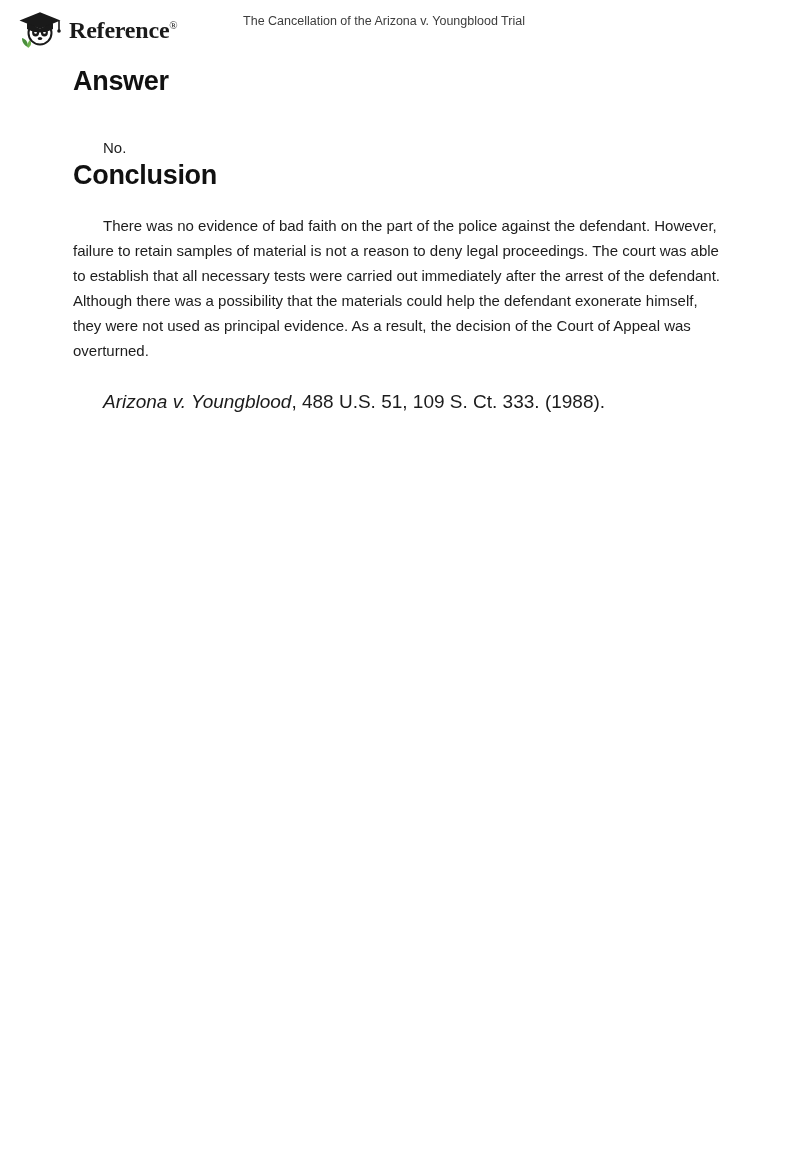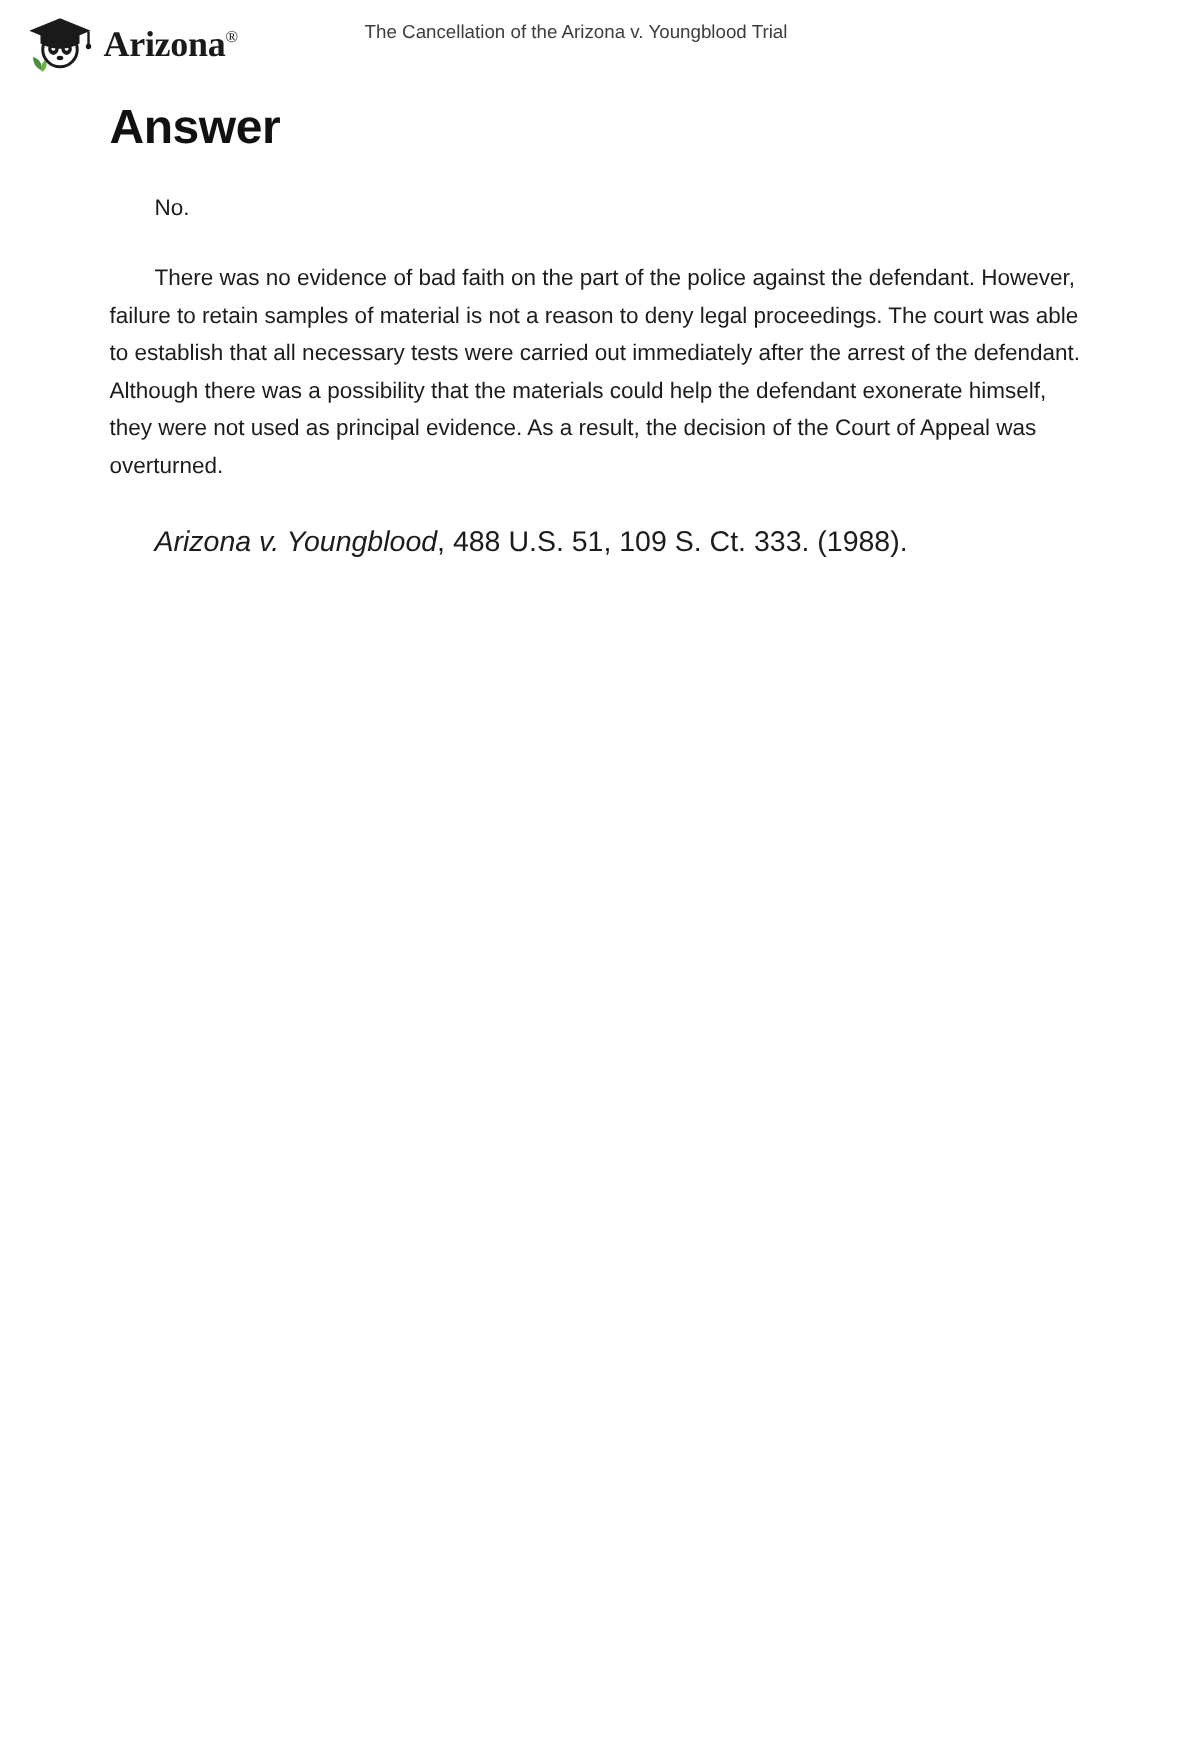--- a/index.html
+++ b/index.html
@@ -78,42 +78,42 @@
   
   .content {
     position: absolute;
     left: 73px;
     top: 66px;
     width: 655px;
   }
 
   h1.section {
     font-family: "Liberation Sans", sans-serif;
-    font-size: 32px;
+    font-size: 27px;
     font-weight: bold;
     color: #111111;
     margin: 0 0 0 0;
     letter-spacing: -0.3px;
   }
 
   .sec-answer { margin-top: 8px; }
   .sec-conclusion { margin-top: 42px; }
   .sec-reference { margin-top: 32px; }
 
   p.para {
     font-size: 15px;
     line-height: 25px;
     color: #1c1c1c;
     margin: 22px 0 0 0;
     text-indent: 30px;
     text-align: left;
   }
 
   p.short {
-    margin-top: 23px;
+    margin-top: 38px;
   }
 
   p.reference {
     font-size: 19px;
     line-height: 25px;
     color: #1c1c1c;
     margin: 26px 0 0 0;
     padding-left: 30px;
   }
   p.reference .case { font-style: italic; }
@@ -150,31 +150,32 @@
           <circle cx="17.6" cy="22.5" r="1.3" fill="#ffffff"></circle>
           <circle cx="26.4" cy="22.5" r="1.3" fill="#ffffff"></circle>
           <ellipse cx="22" cy="28.6" rx="2.2" ry="1.5" fill="#1a1a1a"></ellipse>
 
           <path d="M1.5 10.5 L22 2.2 L42.5 10.5 L22 18.8 Z" fill="#1a1a1a"></path>
           <path d="M9 13 L9 19 C9 19, 15 22.5, 22 22.5 C29 22.5, 35 19, 35 19 L35 13 L22 18.4 Z" fill="#1a1a1a"></path>
           <path d="M41 11 L41 20" stroke="#1a1a1a" stroke-width="1.6" fill="none"></path>
           <circle cx="41" cy="21" r="1.8" fill="#1a1a1a"></circle>
         </svg>
       </span>
-      <span class="brand-name"><span>Arizona</span><span class="reg">®</span></span>
+      <span class="brand-name"><span>Reference</span><span class="reg">®</span></span>
     </div>
 
     <div class="doc-title">The Cancellation of the Arizona v. Youngblood Trial</div>
   </div>
 
   <div class="content">
 
     <h1 class="section sec-answer">Answer</h1>
     <p class="para short">No.</p>
 
+    <h1 class="section sec-conclusion">Conclusion</h1>
     <p class="para">There was no evidence of bad faith on the part of the police against the defendant. However, failure to retain samples of material is not a reason to deny legal proceedings. The court was able to establish that all necessary tests were carried out immediately after the arrest of the defendant. Although there was a possibility that the materials could help the defendant exonerate himself, they were not used as principal evidence. As a result, the decision of the Court of Appeal was overturned.</p>
 
     <p class="reference"><span class="case">Arizona v. Youngblood</span><span>, 488 U.S. 51, 109 S. Ct. 333. (1988).</span></p>
 
   </div>
 
 
 </div>
 
 </body></html>

